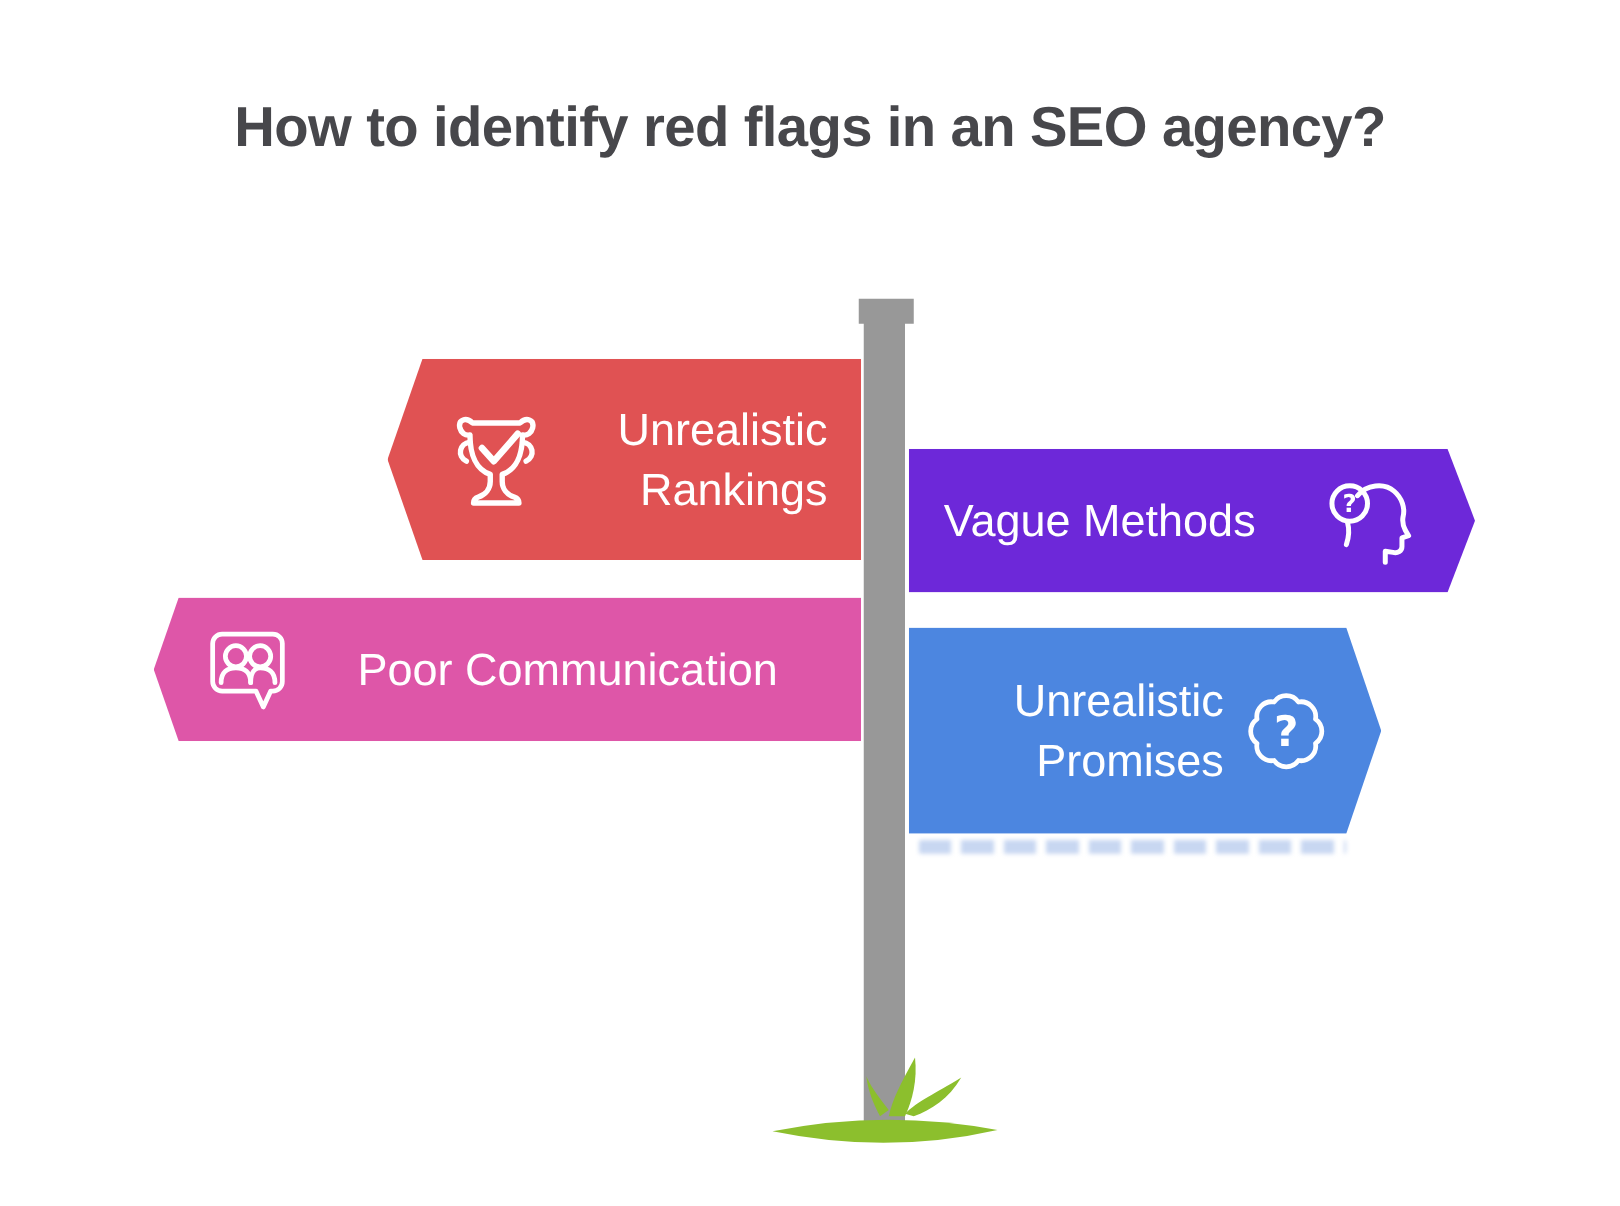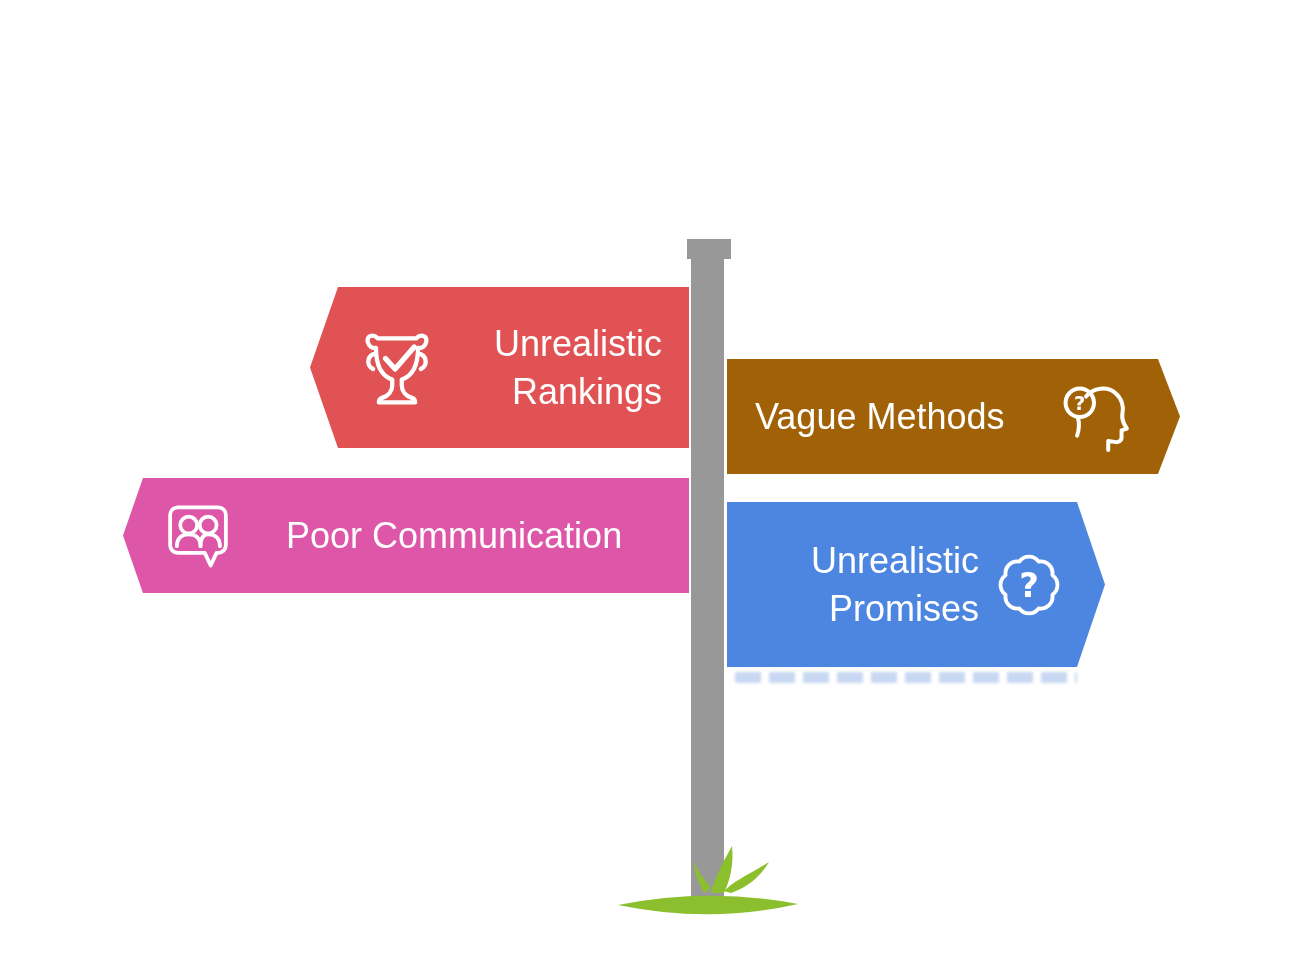--- a/index.html
+++ b/index.html
@@ -61,40 +61,41 @@
     background:repeating-linear-gradient(90deg,
       rgba(110,150,220,0.38) 0 26px, rgba(255,255,255,0) 26px 34px);
     filter:blur(1.5px); border-radius:2px;
   }
 </style>
 </head>
 <body>
 
 <div class="stage">
 
+  <div class="title" style="color: rgb(71, 71, 75);">How to identify red flags in an SEO agency?</div>
 
   <div class="pole-cap" style="background-color: rgb(152, 152, 152);"></div>
   <div class="pole" style="background-color: rgb(152, 152, 152);"></div>
 
   <div class="sign sign-red" style="background-color: rgb(224, 82, 83);">
     <span class="pad-l"></span>
     <span class="icon">
       <svg width="86" height="86" viewBox="0 0 90 90" fill="none" stroke="#ffffff" stroke-width="4.5" stroke-linecap="round" stroke-linejoin="round">
         <path d="M25 14 C20 9 13 11 14.5 18 C15.5 22 19 25 23 24 C23 40 28 53 40 57 L40 63 C40 69 36 74 30 76 C27 77 26 79 26 81 L64 81 C64 79 63 77 60 76 C54 74 50 69 50 63 L50 57 C62 53 67 40 67 24 C71 25 74.5 22 75.5 18 C77 11 70 9 65 14 Z"></path>
         <path d="M23 30 C14 31 12 42 20 46"></path>
         <path d="M67 30 C76 31 78 42 70 46"></path>
         <path d="M33 35 L43 46 L63 23" stroke-width="5.5"></path>
       </svg>
     </span>
     <span class="spacer"></span>
     <span class="sign-label label-right">Unrealistic Rankings</span>
     <span class="pad-r"></span>
   </div>
 
-  <div class="sign sign-orange" style="background-color: #a16207;">
+  <div class="sign sign-orange" style="background-color: #6d28d9;">
     <span class="pad-l"></span>
     <span class="sign-label">Vague Methods</span>
     <span class="spacer"></span>
     <span class="icon">
       <svg width="80" height="80" viewBox="0 0 90 90" fill="none" stroke="#ffffff" stroke-width="4.5" stroke-linecap="round" stroke-linejoin="round">
         <path d="M36 22 C44 12 60 10 69 18 C76 24 79 33 77 41 C76 46 77 49 79 53 L82 58 L76 60 L76 68 C76 72 72 74 68 73 L61 72 L61 82"></path>
         <path d="M27 46 C29 53 28 60 26 66"></path>
         <circle cx="29" cy="29" r="16"></circle>
         <text x="29" y="37" font-size="22" font-weight="bold" fill="#ffffff" stroke="none" text-anchor="middle" font-family="DejaVu Sans, sans-serif">?</text>
       </svg>

